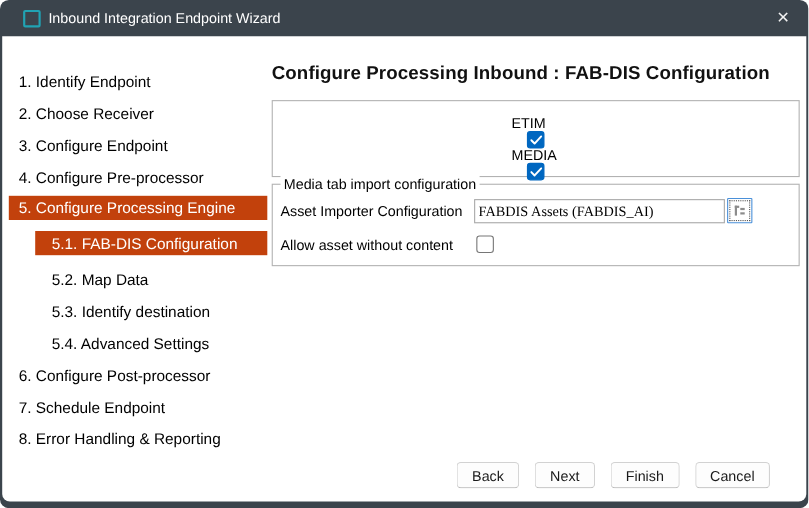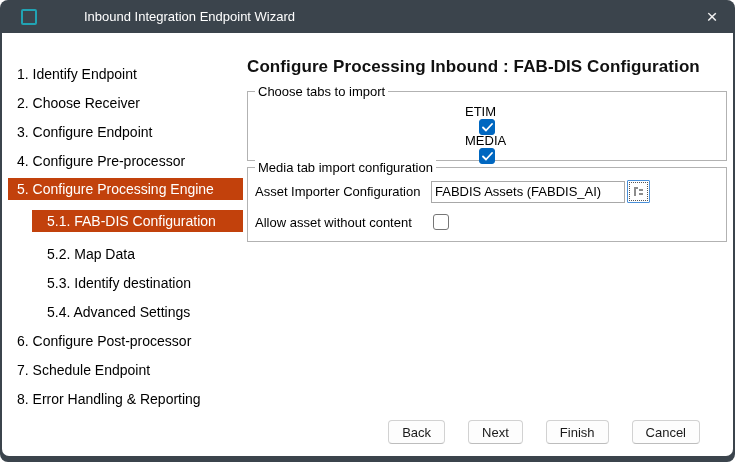--- a/index.html
+++ b/index.html
@@ -15,21 +15,20 @@
     width: 735px; height: 462px;
     background: #3B444C;
     border-radius: 8px;
     overflow: hidden;
   }
   .titlebar {
     position: absolute; top:0; left:0; right:0;
     height: 33px;
     display: flex; align-items: center;
     color: #ffffff;
-    gap: 40px;
   }
   .app-icon {
     width: 16px; height: 16px;
     margin-left: 21px;
     border: 2px solid #21A3B3;
     border-radius: 2px;
     flex: 0 0 auto;
   }
   .title-text {
     margin-left: 7px;
@@ -132,23 +131,23 @@
   .checkbox svg { display: none; }
   .checkbox.checked svg { display: block; }
 
   .group2 { height: 75px; margin-top: 6px; padding: 12px 7px 0 7px; }
   .field-row {
     display: flex; align-items: center;
     margin-bottom: 11px;
   }
   .field-label { width: 176px; font-size: 13px; flex: 0 0 auto; }
   .text-input {
-    width: 194px; height: 22px;
+    width: 228px; height: 22px;
     border: 1px solid #a8a8a8;
-    font-family: Liberation Sans, sans-serif;
+    font-family: Liberation Serif, serif;
     font-size: 13px;
     color: #000000;
     padding: 0 3px;
     outline: none;
   }
   .picker-btn {
     width: 23px; height: 23px;
     margin-left: 2px;
     background: #ffffff;
     border: 1px solid #4a90d9;
@@ -160,21 +159,21 @@
     flex: 1;
     border: 1px dotted #555555;
     display: flex; align-items: center; justify-content: center;
   }
   .field-row .checkbox { margin-left: 2px; }
 
   
   .footer {
     position: absolute;
     right: 33px; bottom: 12px;
-    display: flex; gap: 23px;
+    display: flex; gap: 14px;
   }
   .btn {
     min-width: 54px; height: 24px;
     padding: 0 13px;
     background: #fdfdfd;
     border: 1px solid #d2d2d2;
     border-bottom-color: #bdbdbd;
     border-radius: 4px;
     font-family: "Liberation Sans", sans-serif;
     font-size: 13px;
@@ -230,21 +229,20 @@
       </div>
       <div class="side-row">
         <span class="band">8. Error Handling &amp; Reporting</span>
       </div>
     </div>
 
     <div class="main">
       <div class="page-title">Configure Processing Inbound : FAB-DIS Configuration</div>
 
       <div class="group group1">
-        <span class="group-label">Choose tabs to import</span>
         <div class="cb-row">
           <span class="cb-label">ETIM</span>
           <span class="checkbox checked">
             <svg width="11" height="9" viewBox="0 0 11 9">
               <polyline points="1,4.5 4,7.5 10,1" fill="none" stroke="#ffffff" stroke-width="1.8" stroke-linecap="round" stroke-linejoin="round"></polyline>
             </svg>
           </span>
         </div>
         <div class="cb-row">
           <span class="cb-label">MEDIA</span>

